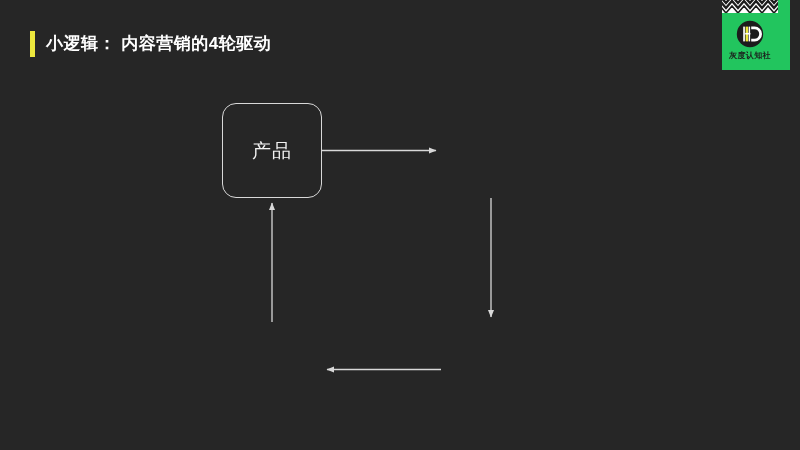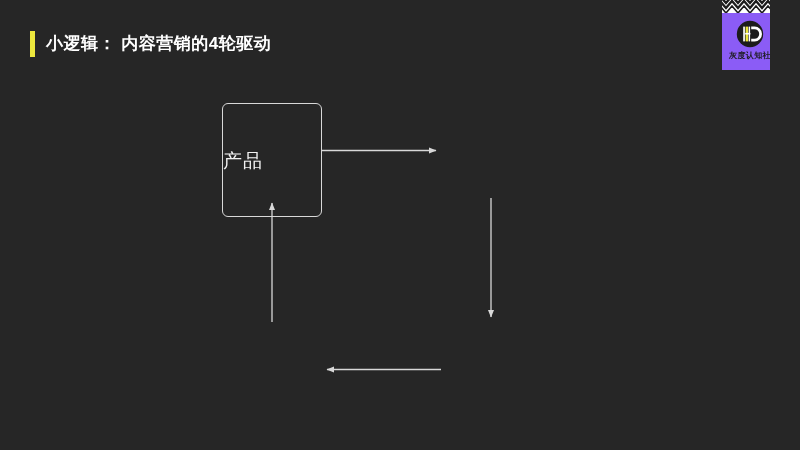--- a/index.html
+++ b/index.html
@@ -40,23 +40,23 @@
     letter-spacing: 0.5px;
     white-space: nowrap;
     line-height: 26px;
   }
 
   
   .logo {
     position: absolute;
     left: 722px;
     top: 0px;
-    width: 48px;
+    width: 68px;
     height: 70px;
-    background: #8b5cf6;
+    background: #22c55e;
     overflow: hidden;
   }
   .logo-zig {
     position: absolute;
     left: 0;
     top: 0;
     width: 56px;
     height: 13px;
     display: block;
   }
@@ -84,26 +84,27 @@
   .diagram {
     position: absolute;
     left: 0;
     top: 0;
     width: 800px;
     height: 450px;
   }
   .node {
     position: absolute;
     width: 100px;
-    height: 114px;
+    height: 95px;
     border: 1.3px solid #d8d8d8;
-    border-radius: 6px;
+    border-radius: 14px;
     box-sizing: border-box;
     display: flex;
     align-items: center;
+    justify-content: center;
     background: transparent;
   }
   .node-label {
     color: #f2f2f2;
     font-size: 19px;
     letter-spacing: 1px;
     font-weight: normal;
     line-height: 1;
   }
   .node-product  { left: 222px; top: 103px; }

